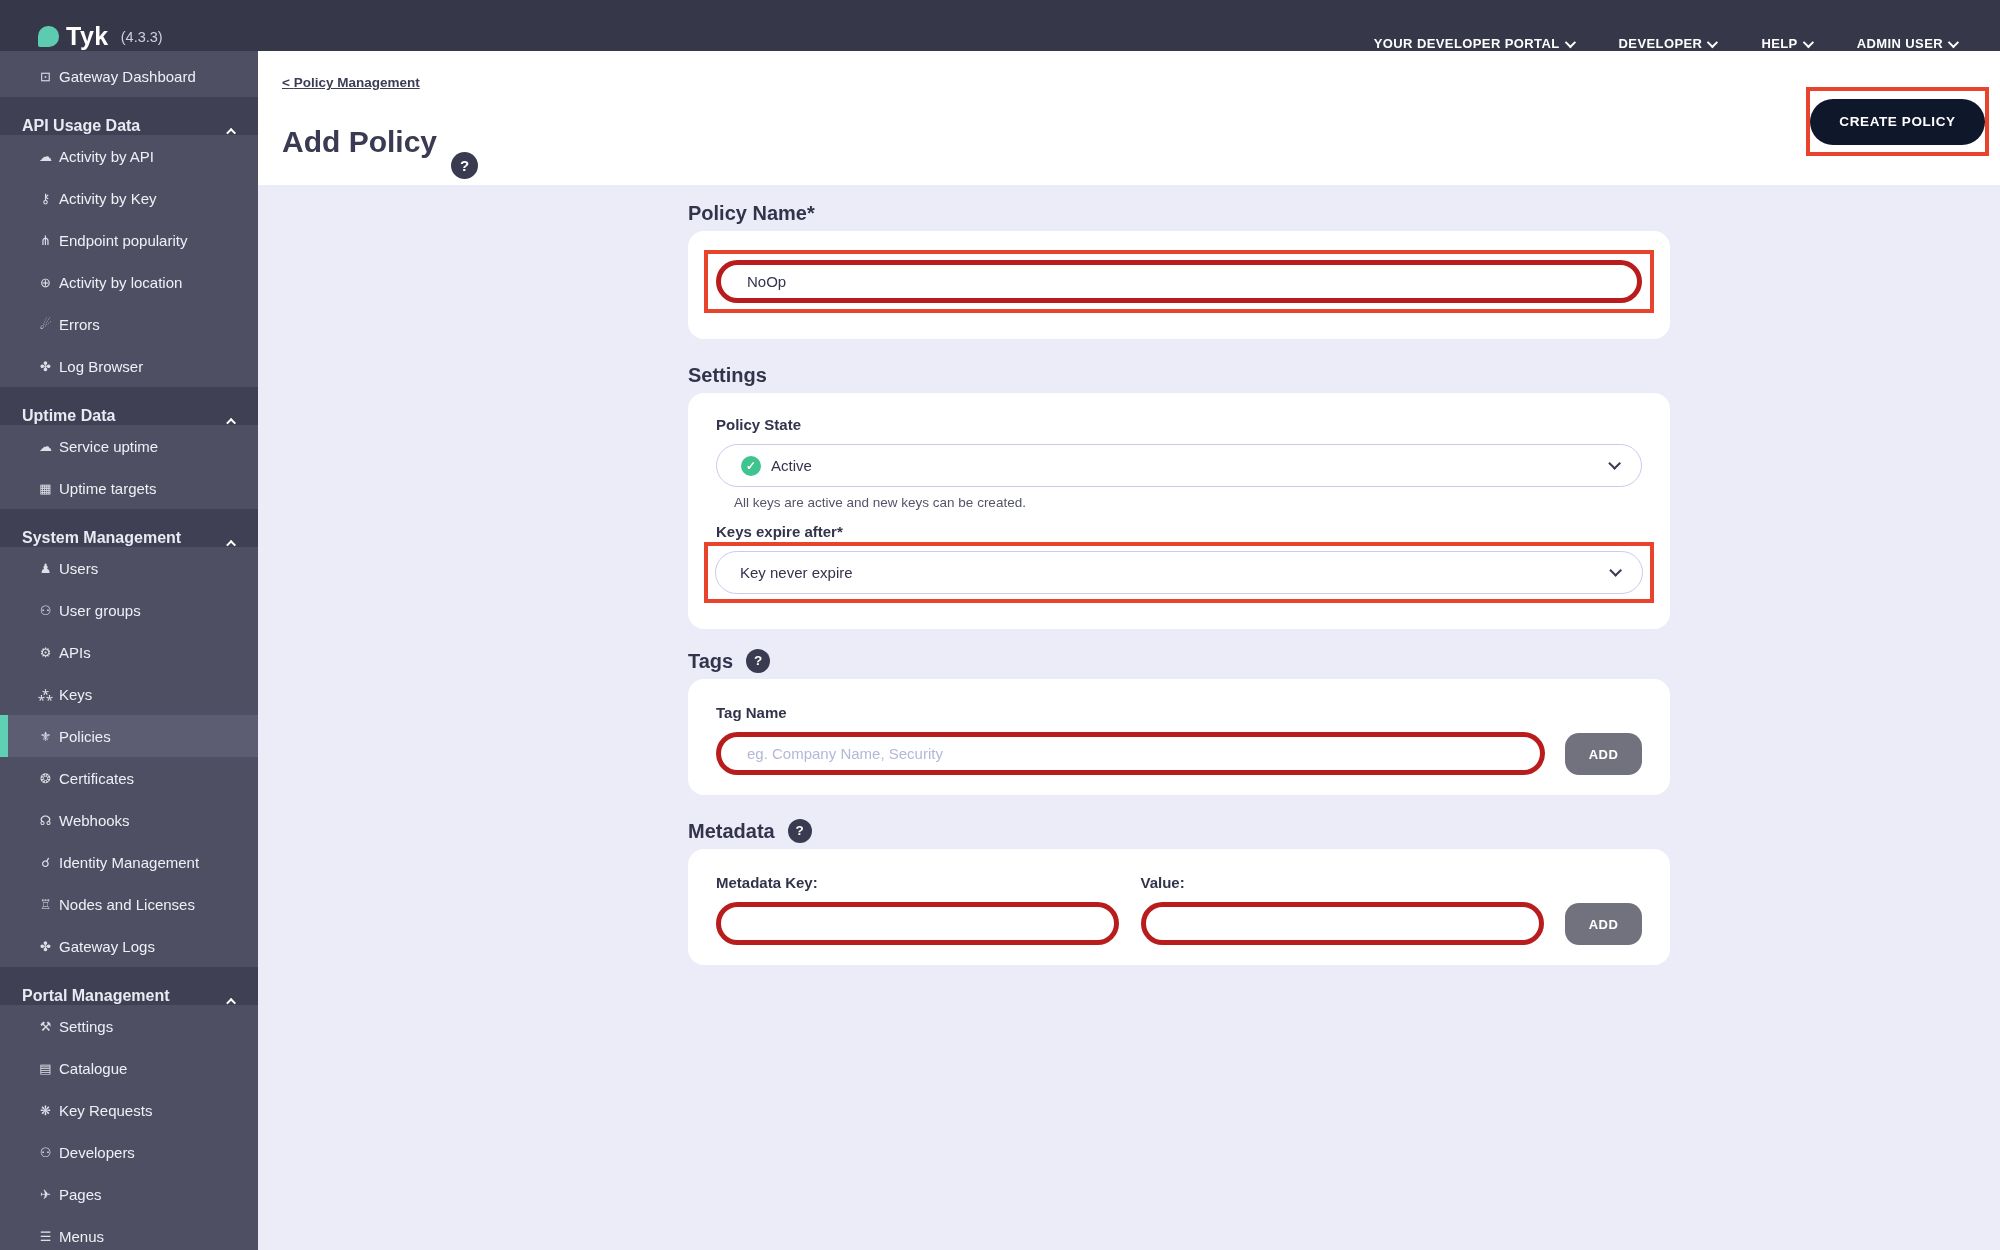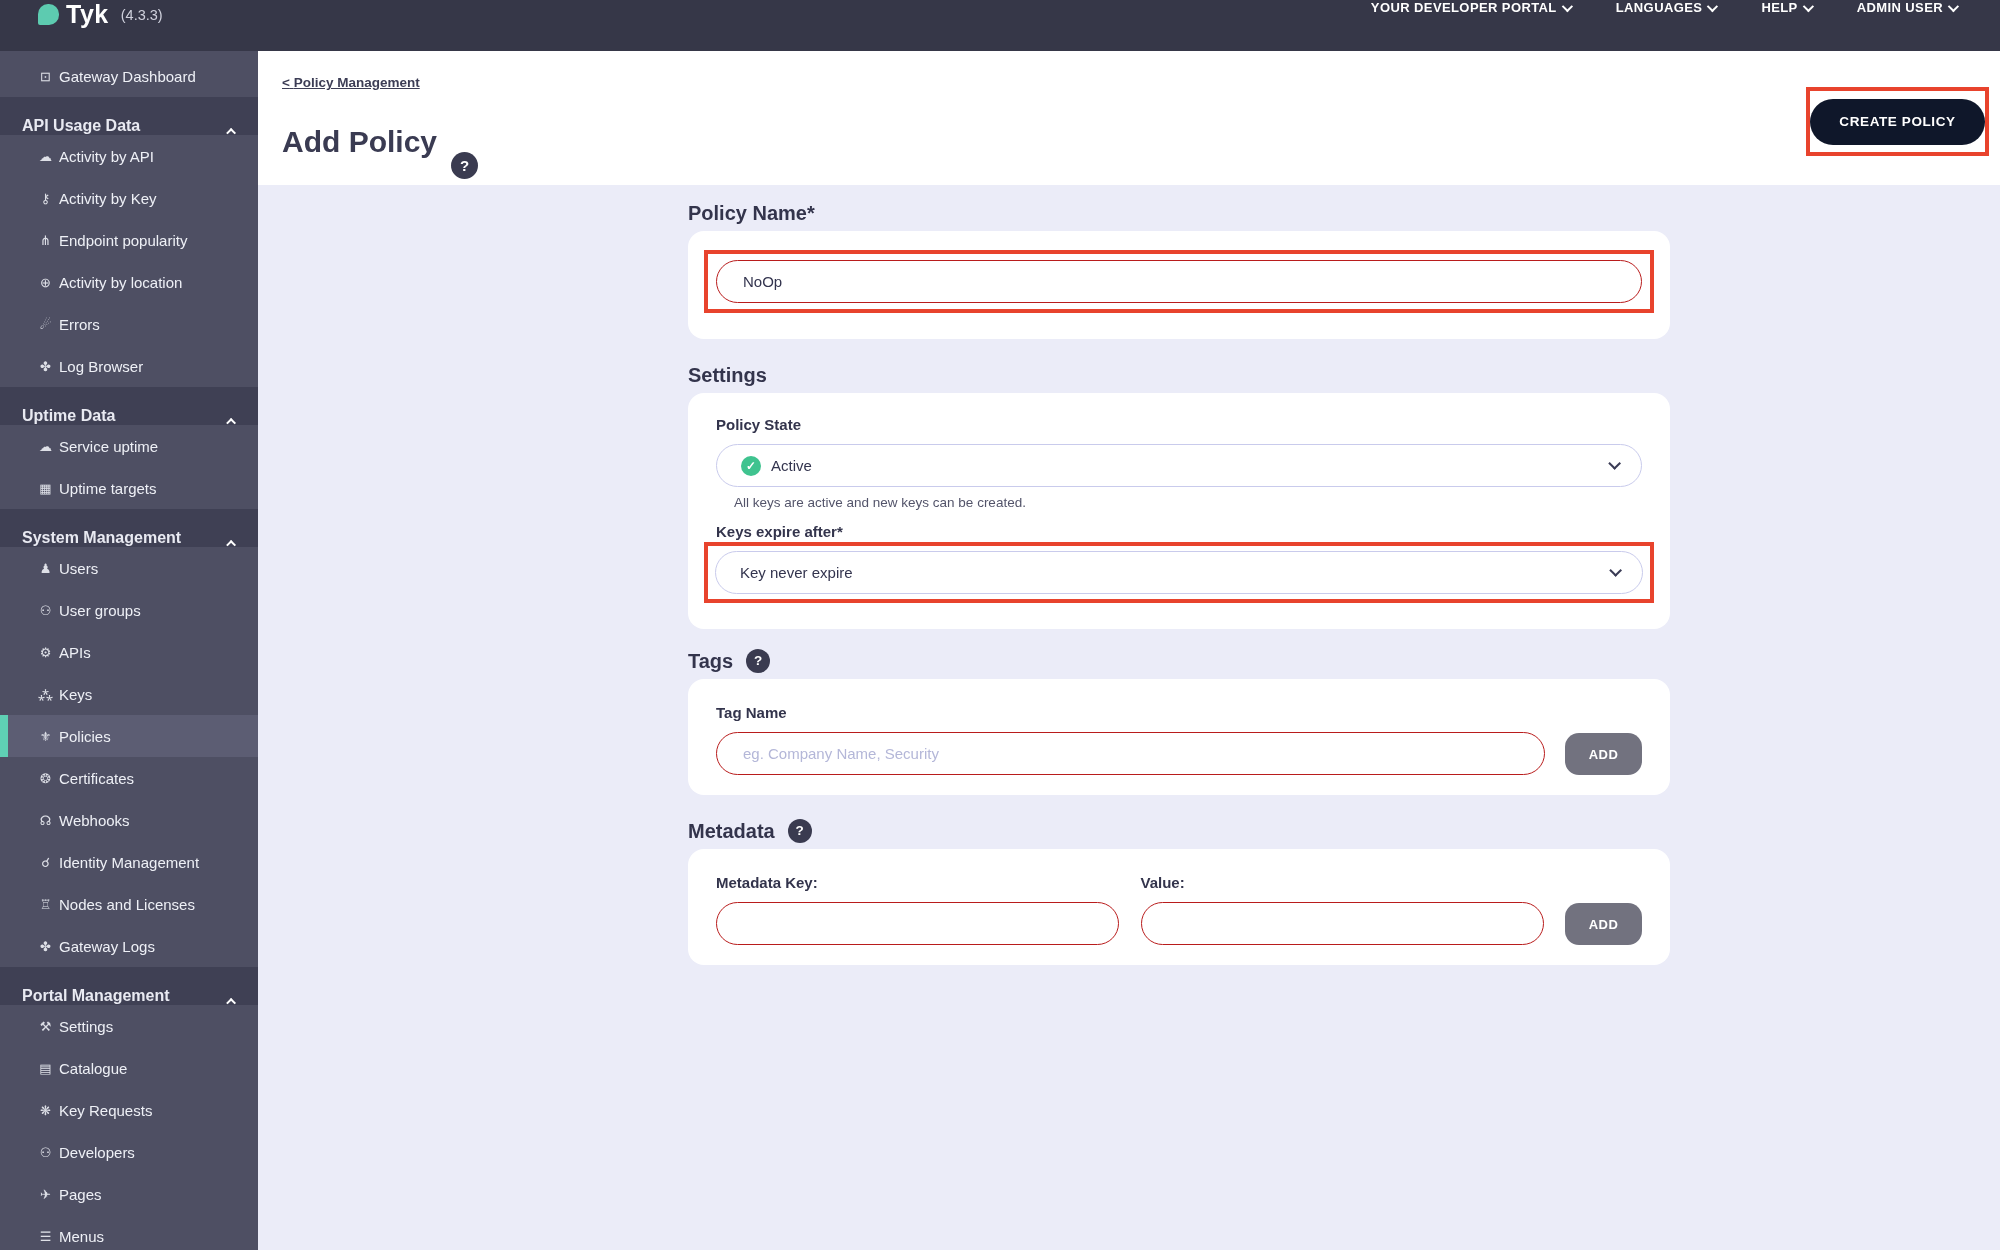--- a/index.html
+++ b/index.html
@@ -5,21 +5,21 @@
   * { box-sizing: border-box; }
   html,body { margin:0; padding:0; }
   body {
     width:2000px; height:1250px; position:relative; overflow:hidden;
     font-family:"Liberation Sans", sans-serif;
     background:#ebecf8; color:#34354d;
   }
   
   .topbar {
     position:absolute; left:0; top:0; width:2000px; height:51px;
-    background:#363748; display:flex; align-items:flex-start; z-index:10;
+    background:#363748; display:flex; align-items:flex-end; z-index:10;
   }
   .brand { display:flex; align-items:center; padding-left:38px; }
   .leaf {
     width:21px; height:21px; background:#5dcbb0;
     border-radius:10px 10px 10px 2px; margin-right:7px;
   }
   .brand-name { color:#ffffff; font-size:25px; font-weight:700; letter-spacing:.5px; }
   .brand-version { color:#cfd0dc; font-size:14.5px; margin-left:12px; }
   .topmenu { margin-left:auto; display:flex; align-items:center; gap:46px; padding-right:44px; }
   .topmenu-item { display:flex; align-items:center; gap:5px; color:#ffffff;
@@ -79,21 +79,21 @@
   .content-body { position:absolute; left:258px; top:185px; right:0; bottom:0; background:#ebecf8; }
   .col { margin-left:430px; width:982px; padding-top:16px; }
   .section-heading { margin:0; font-size:20px; font-weight:700; color:#33344c;
     line-height:24px; display:flex; align-items:center; gap:13px; }
   .mt24 { margin-top:24px; } .mt20 { margin-top:20px; }
   .card { background:#ffffff; border-radius:16px; margin-top:6px; padding:20px 28px; }
   .card.name-card { padding:19px 16px 26px; }
   .red-annotation { border:4px solid #e8432d; padding:6px 8px; }
   .red-annotation.flush { margin:0 -12px; padding:5px 7px; }
   .text-field {
-    display:block; width:100%; height:43px; border:1px solid #b91c1c; border-radius:22px;
+    display:block; width:100%; height:43px; border:5px solid #b91c1c; border-radius:22px;
     padding:0 26px; font-family:inherit; font-size:15px; color:#33344e; background:#ffffff;
     outline:none;
   }
   .text-field::placeholder { color:#b4b7d8; }
   .field-label { font-size:15px; font-weight:700; color:#33344c; line-height:20px; }
   .select-box {
     margin-top:9px; height:43px; border:1px solid #c9cbec; border-radius:22px;
     display:flex; align-items:center; justify-content:space-between; padding:0 24px;
     background:#ffffff; cursor:pointer;
   }
@@ -121,21 +121,21 @@
     <span class="leaf"></span>
     <span class="brand-name">Tyk</span>
     <span class="brand-version">(4.3.3)</span>
   </div>
   <nav class="topmenu">
     <div class="topmenu-item">
       <span>YOUR DEVELOPER PORTAL</span>
       <i class="chev down"></i>
     </div>
     <div class="topmenu-item">
-      <span>LANGUAGES</span>
+      <span>DEVELOPER</span>
       <i class="chev down"></i>
     </div>
     <div class="topmenu-item">
       <span>HELP</span>
       <i class="chev down"></i>
     </div>
     <div class="topmenu-item">
       <span>ADMIN USER</span>
       <i class="chev down"></i>
     </div>

